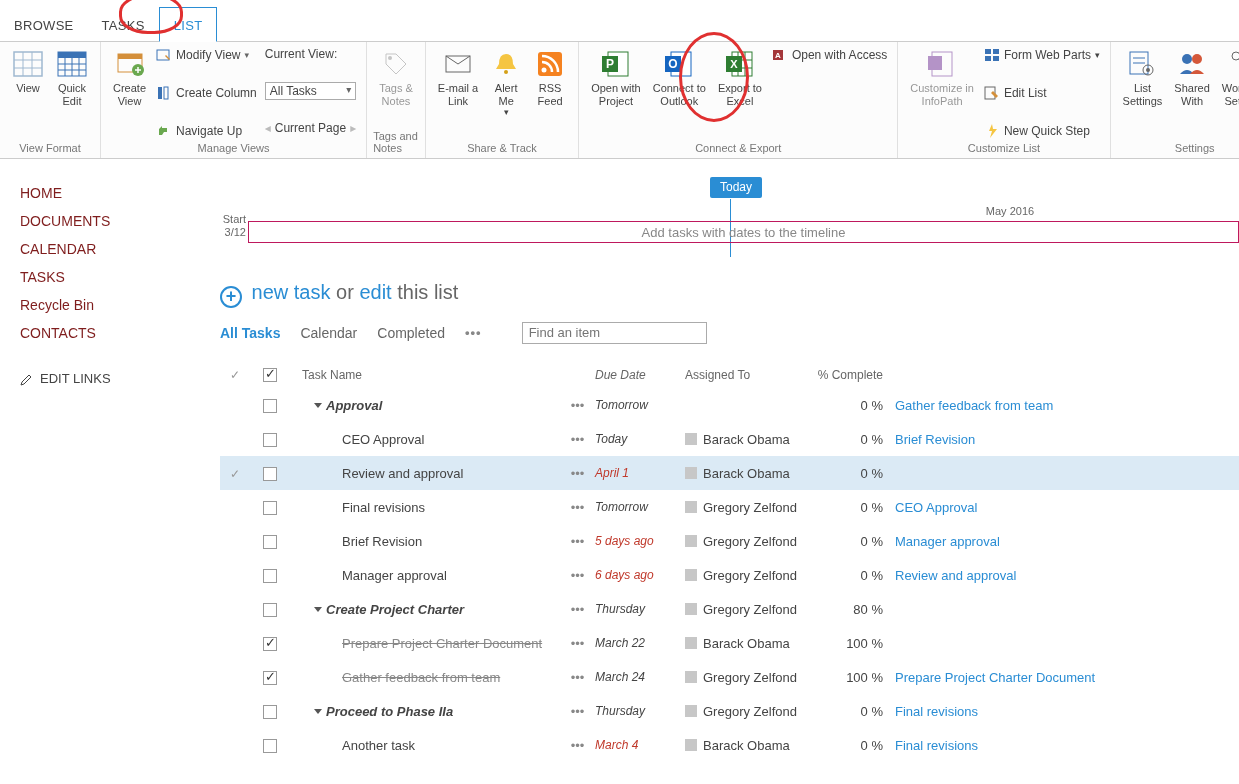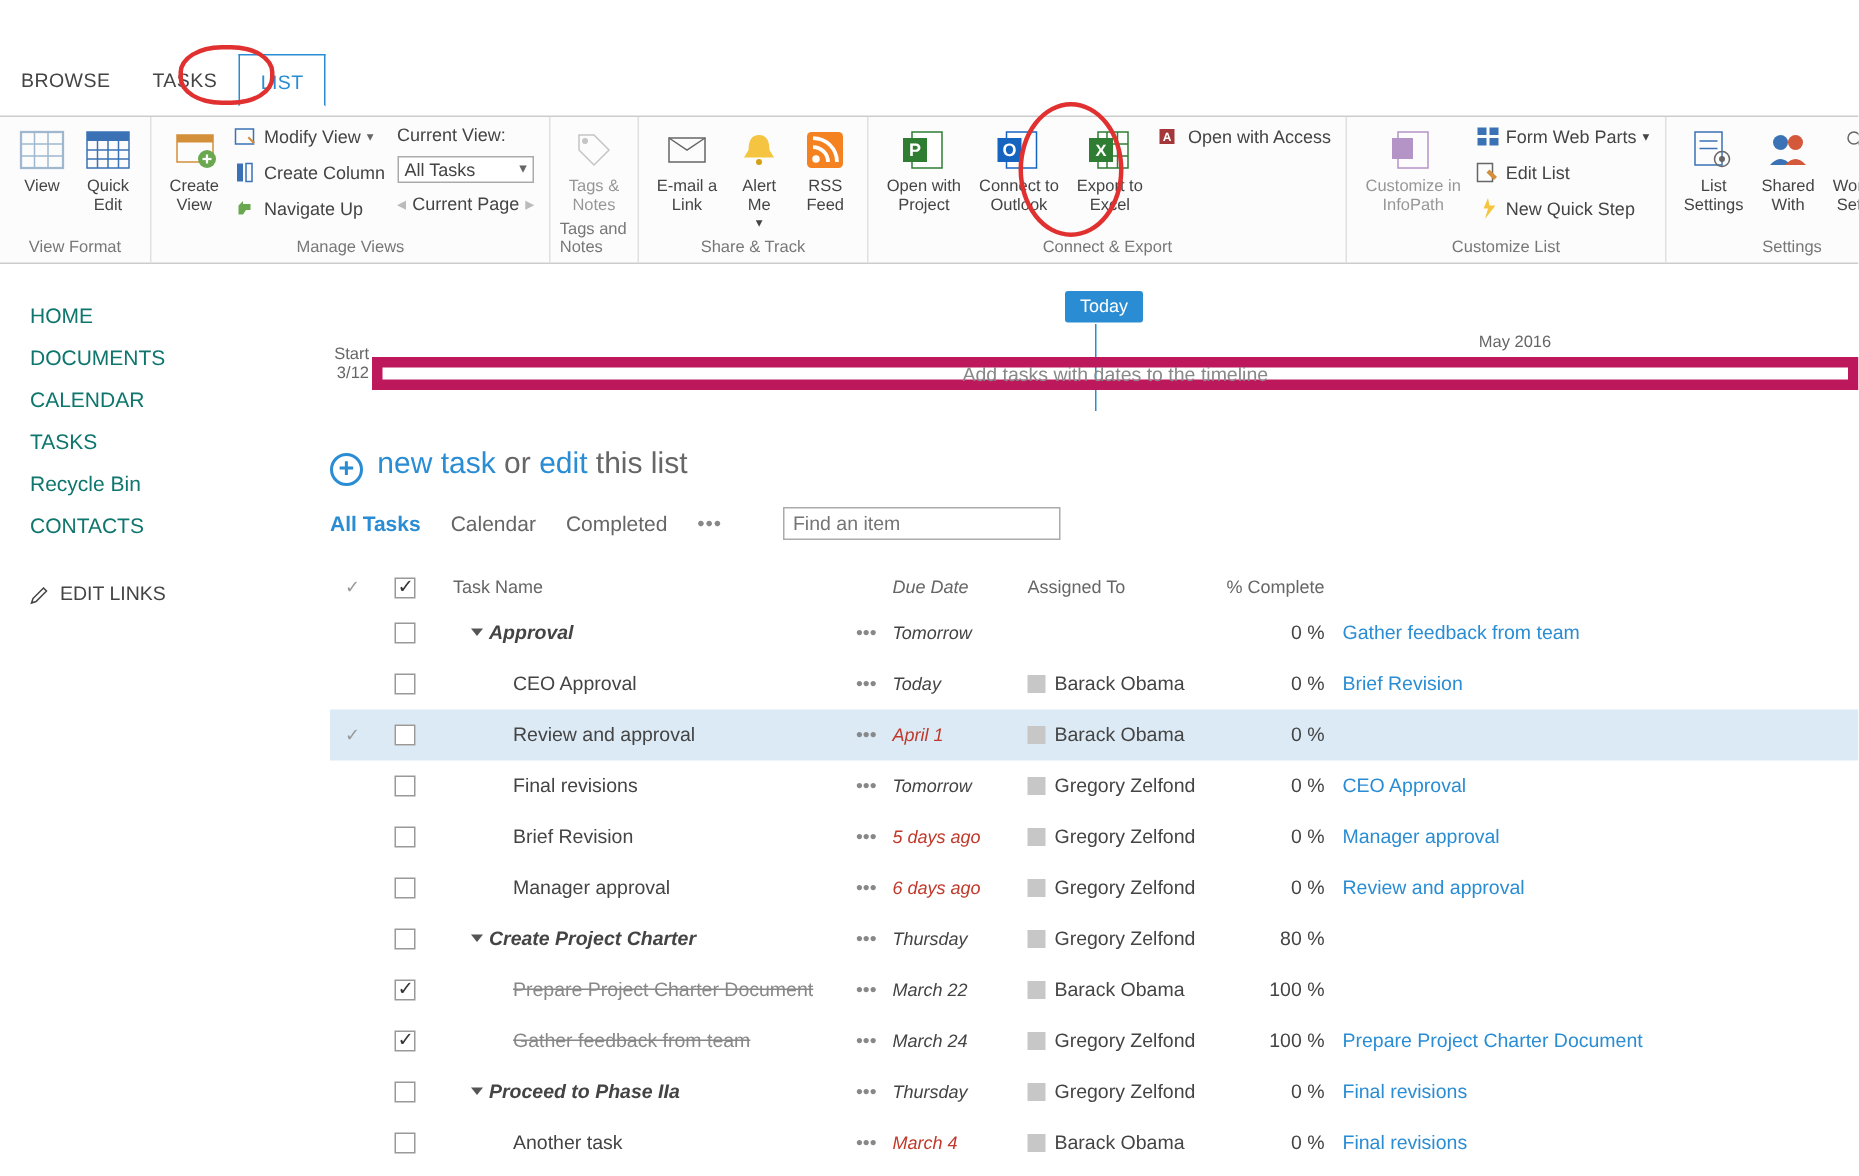--- a/index.html
+++ b/index.html
@@ -1,46 +1,46 @@
 <!DOCTYPE html>
 <html><head>
 <meta charset="utf-8">
 <style>
 * { box-sizing: border-box; margin: 0; padding: 0; }
 body { font-family: "Segoe UI", Arial, sans-serif; font-size: 13px; color: #444; background: #fff; width: 1239px; }
-.tabs { display: flex; border-bottom: 1px solid #ccc; height: 42px; align-items: flex-start; position: relative; margin-top: 36px; }
+.tabs { display: flex; border-bottom: 1px solid #ccc; height: 42px; align-items: flex-end; position: relative; }
 .tab { padding: 10px 14px 8px; font-size: 13px; color: #444; cursor: pointer; text-transform: uppercase; letter-spacing: 0.3px; }
 .tab.active { border: 1px solid #2a8dd4; border-bottom: 1px solid #fff; color: #2a8dd4; margin-bottom: -1px; background: #fff; }
 .annot-circle { position: absolute; border: 3px solid #e03030; border-radius: 50%; pointer-events: none; z-index: 50; }
 
 .ribbon { display: flex; border-bottom: 1px solid #ccc; background: #fcfcfc; }
 .rgroup { border-right: 1px solid #e0e0e0; padding: 4px 6px 2px; display: flex; flex-direction: column; align-items: center; }
 .rgroup-title { font-size: 11px; color: #777; margin-top: auto; padding: 2px 0; }
 .rrow { display: flex; align-items: flex-start; }
 .rbtn { display: flex; flex-direction: column; align-items: center; justify-content: flex-start; padding: 2px 6px; cursor: pointer; min-width: 44px; font-size: 11px; line-height: 1.15; text-align: center; color: #444; }
 .rbtn svg { margin-bottom: 2px; }
-.rstack { display: flex; flex-direction: column; gap: 6px; padding: 0 4px; }
+.rstack { display: flex; flex-direction: column; gap: 20px; padding: 0 4px; }
 .rline { display: flex; align-items: center; gap: 4px; font-size: 12px; color: #444; cursor: pointer; padding: 1px 0; white-space: nowrap; }
 .rline svg { flex-shrink: 0; }
 .rselect { border: 1px solid #ababab; background: #fff; font-size: 12px; padding: 1px 18px 1px 4px; position: relative; min-width: 90px; }
 .rselect::after { content: "▾"; position: absolute; right: 4px; top: 1px; color: #666; font-size: 10px; }
 
 .body-wrap { display: flex; }
 .sidebar { width: 200px; padding: 20px 10px 0 20px; }
-.sidebar a { display: block; padding: 6px 0; color: #0f766e; font-size: 14px; text-decoration: none; cursor: pointer; }
+.sidebar a { display: block; padding: 6px 0; color: #7f1d1d; font-size: 14px; text-decoration: none; cursor: pointer; }
 .sidebar .edit-links { display: flex; align-items: center; gap: 6px; margin-top: 24px; font-size: 13px; color: #444; cursor: pointer; }
 
 .main { flex: 1; padding: 18px 0 0 20px; position: relative; }
 
 .timeline { position: relative; height: 80px; margin-bottom: 24px; }
 .today-badge { position: absolute; left: 490px; top: 0; background: #2a8dd4; color: #fff; font-size: 12px; padding: 3px 10px 4px; border-radius: 2px; }
 .today-line { position: absolute; left: 510px; top: 22px; width: 0; height: 58px; border-left: 1px solid #2a8dd4; }
 .tl-month { position: absolute; top: 28px; width: 420px; text-align: center; font-size: 11px; color: #666; border-bottom: 1px solid #d0d0d0; padding-bottom: 4px; }
 .tl-start { position: absolute; left: 0; top: 36px; font-size: 11px; color: #666; text-align: right; width: 26px; line-height: 1.2; }
-.tl-bar { position: absolute; left: 28px; right: 0; top: 44px; height: 22px; border: 7px solid #be185d; display: flex; align-items: center; justify-content: center; color: #888; font-size: 13px; }
+.tl-bar { position: absolute; left: 28px; right: 0; top: 44px; height: 22px; border: 1px solid #be185d; display: flex; align-items: center; justify-content: center; color: #888; font-size: 13px; }
 
 .newtask { font-size: 20px; color: #666; margin-bottom: 14px; }
 .newtask .plus { display: inline-flex; width: 22px; height: 22px; border: 2px solid #2a8dd4; border-radius: 50%; color: #2a8dd4; align-items: center; justify-content: center; font-weight: bold; margin-right: 4px; vertical-align: -3px; font-size: 18px; }
 .newtask .nt { color: #2a8dd4; font-weight: 400; }
 .newtask .ed { color: #2a8dd4; }
 
 .viewbar { display: flex; align-items: center; gap: 20px; margin-bottom: 18px; }
 .viewbar .v { color: #666; font-size: 14px; cursor: pointer; }
 .viewbar .v.active { color: #2a8dd4; font-weight: 600; }
 .dots { color: #888; letter-spacing: 1px; cursor: pointer; font-weight: bold; }

